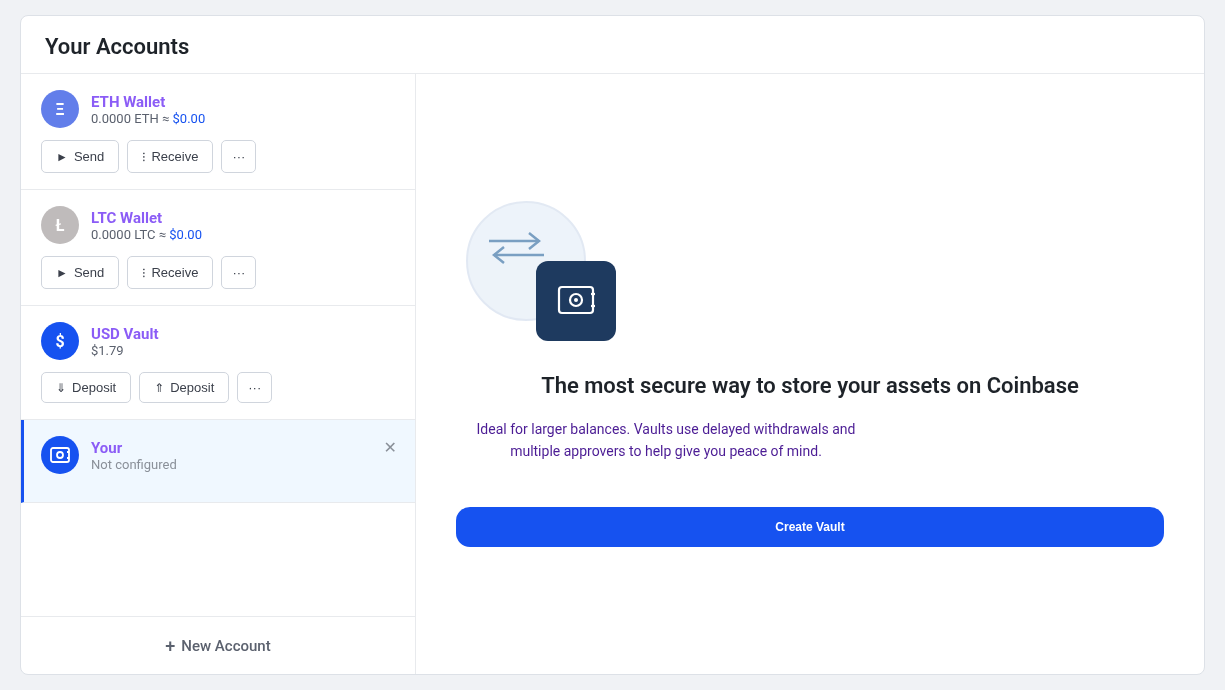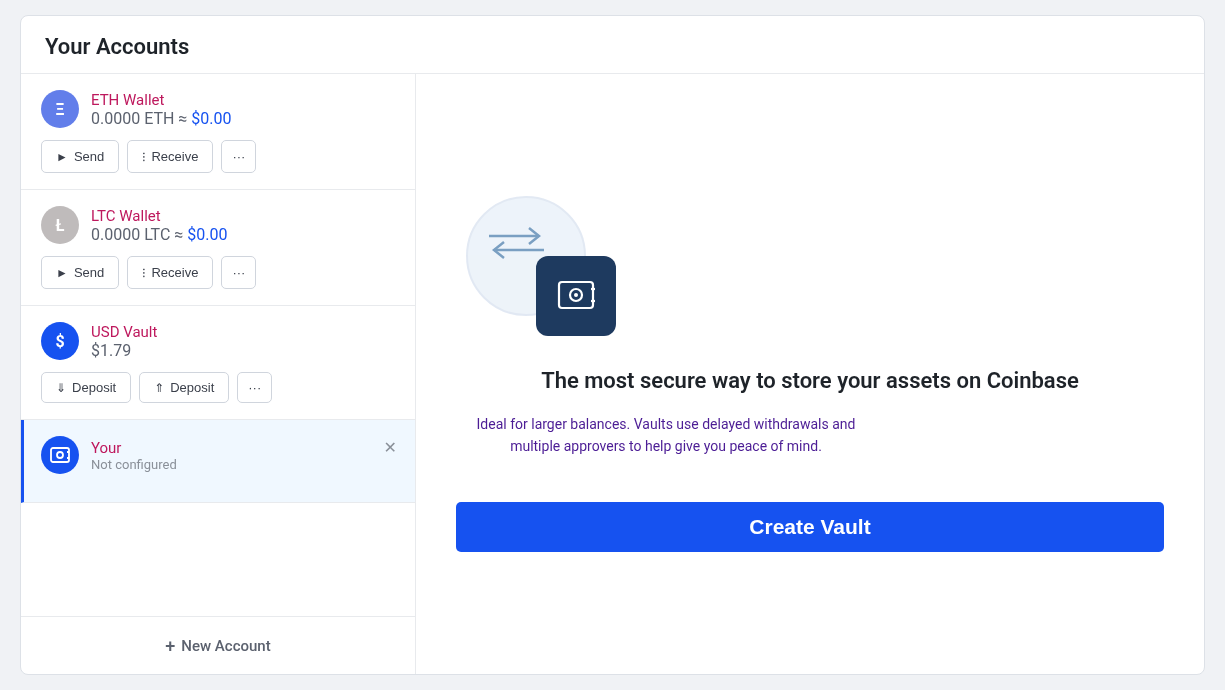--- a/index.html
+++ b/index.html
@@ -72,25 +72,25 @@
       font-weight: bold;
       color: #fff;
       flex-shrink: 0;
     }
     .icon-eth { background: #627eea; }
     .icon-ltc { background: #bfbbbb; }
     .icon-usd { background: #1652f0; }
     .icon-vault { background: #1652f0; }
     .account-name {
       font-size: 15px;
-      font-weight: 400;
-      color: #be185d;
+      font-weight: 700;
+      color: #8b5cf6;
     }
     .account-balance {
-      font-size: 16px;
+      font-size: 13px;
       color: #5b616e;
     }
     .account-balance-usd {
       color: #1652f0;
     }
     .account-buttons {
       display: flex;
       gap: 8px;
     }
     .btn {
@@ -200,23 +200,23 @@
       font-size: 14px;
       color: #4c1d95;
       line-height: 1.6;
       max-width: 420px;
       margin-bottom: 44px;
     }
     .btn-create-vault {
       background: #1652f0;
       color: #fff;
       border: none;
-      border-radius: 5px;
+      border-radius: 14px;
       padding: 13px 36px;
-      font-size: 21px;
+      font-size: 12px;
       font-weight: 600;
       cursor: pointer;
     }
   </style>
 </head>
 <body>
 
 <div class="main-card">
 
   <div class="card-header">

